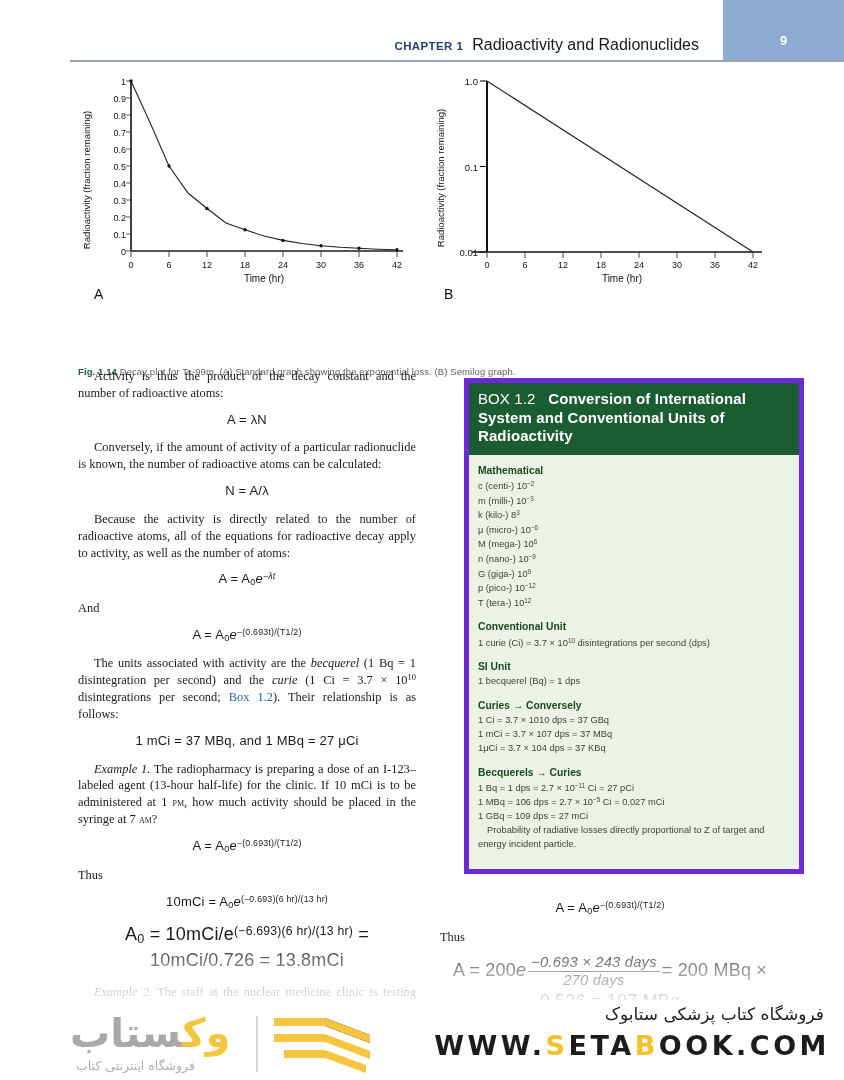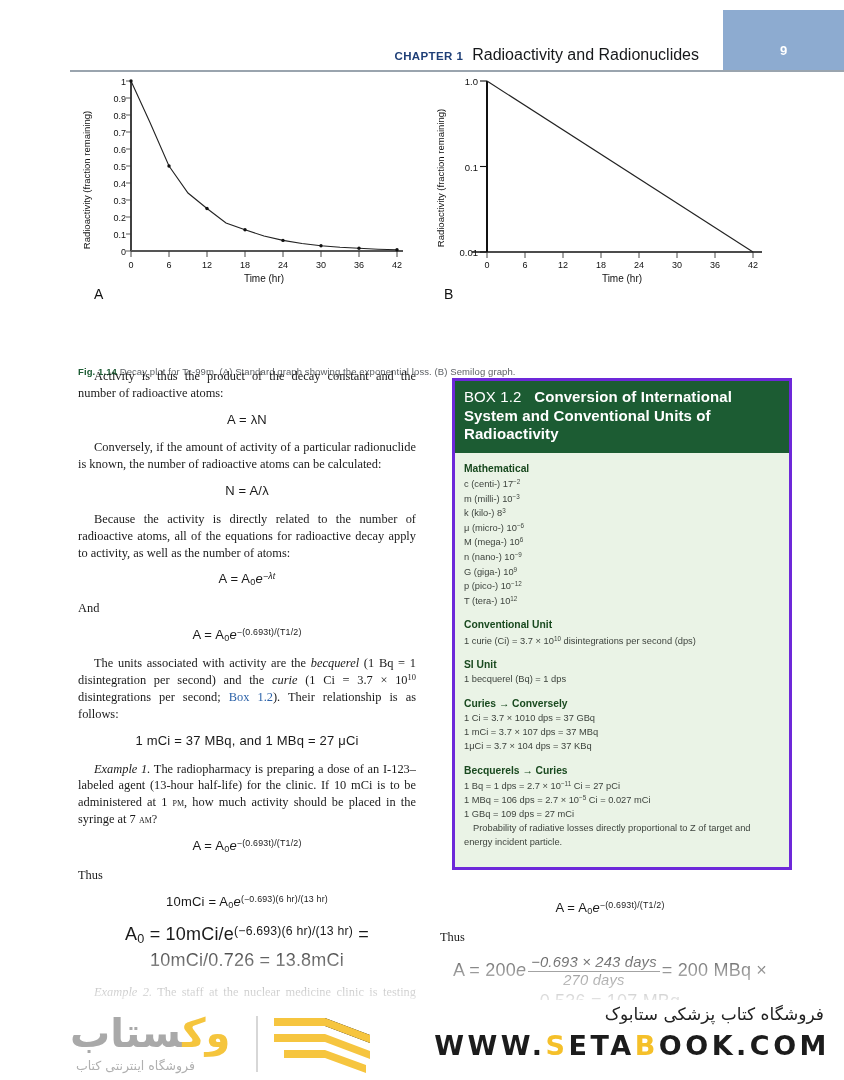--- a/index.html
+++ b/index.html
@@ -13,21 +13,21 @@
     position: relative;
     overflow: hidden;
     font-family: "Liberation Serif", serif;
     color: #1a1a1a;
   }
 
   
   #running-head {
     position: absolute;
     left: 0; top: 0;
-    width: 844px; height: 62px; margin-top: 10px;
+    width: 844px; height: 62px;
   }
   #head-rule {
     position: absolute;
     left: 70px; top: 60px;
     width: 774px; height: 2px;
     background: #9aa4ae;
   }
   #head-text {
     position: absolute;
     right: 145px; top: 36px;
@@ -148,23 +148,23 @@
     font-size: 0.82em;
     line-height: 1.15;
     margin: 0 2px;
   }
   .frac .num { display: block; border-bottom: 1px solid #333; padding: 0 3px; }
   .frac .den { display: block; padding: 0 3px; }
 
   
   #box-1-2 {
     position: absolute;
-    left: 452px; top: 378px;
+    left: 464px; top: 378px;
     width: 340px;
-    border: 3px solid #6d28d9;
+    border: 5px solid #6d28d9;
     box-sizing: border-box;
     background: #eaf3e6;
   }
   #box-header {
     background: #1c5c33;
     color: #ffffff;
     padding: 7px 9px 9px 9px;
     font-family: "Liberation Sans", sans-serif;
   }
   #box-header-line {
@@ -453,21 +453,21 @@
   <div id="box-header">
     <div id="box-header-line">
       <span id="box-num">BOX 1.2</span>
       &nbsp;&nbsp;<span>Conversion of International System and Conventional Units of Radioactivity</span>
     </div>
   </div>
   <div id="box-body">
 
     <div class="box-sec">
       <div class="box-sec-title">Mathematical</div>
-      <div class="box-line"><span>c (centi-) 17</span><sup>−2</sup></div>
+      <div class="box-line"><span>c (centi-) 10</span><sup>−2</sup></div>
       <div class="box-line"><span>m (milli-) 10</span><sup>−3</sup></div>
       <div class="box-line"><span>k (kilo-) 8</span><sup>3</sup></div>
       <div class="box-line"><span>μ (micro-) 10</span><sup>−6</sup></div>
       <div class="box-line"><span>M (mega-) 10</span><sup>6</sup></div>
       <div class="box-line"><span>n (nano-) 10</span><sup>−9</sup></div>
       <div class="box-line"><span>G (giga-) 10</span><sup>9</sup></div>
       <div class="box-line"><span>p (pico-) 10</span><sup>−12</sup></div>
       <div class="box-line"><span>T (tera-) 10</span><sup>12</sup></div>
     </div>
 

